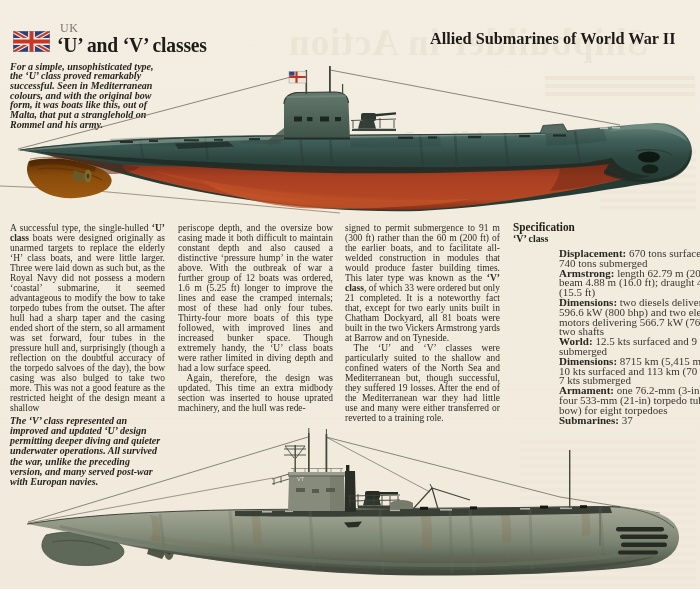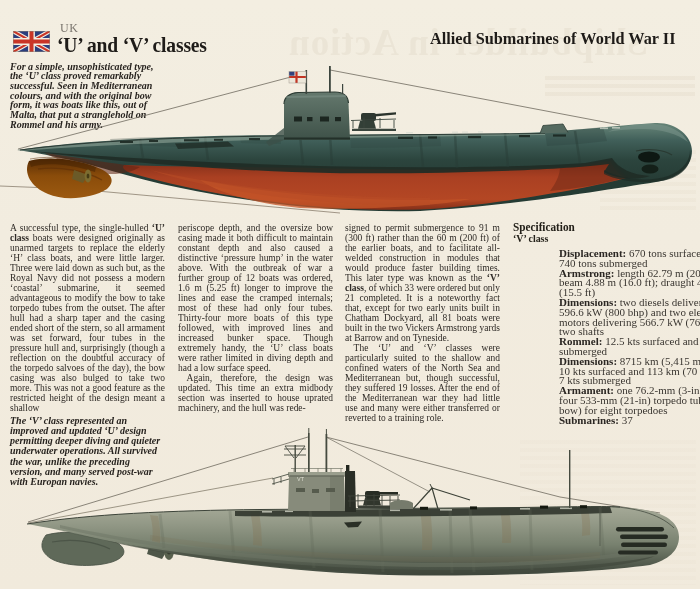--- a/index.html
+++ b/index.html
@@ -307,20 +307,20 @@
   <div class="abs body-col" style="left:345px;top:221.5px;">
     <p>signed to permit submergence to 91&nbsp;m (300&nbsp;ft) rather than the 60&nbsp;m (200&nbsp;ft) of the earlier boats, and to facilitate all-welded construction in modules that would produce faster building times. This later type was known as the <b>‘V’ class</b>, of which 33 were ordered but only 21 completed. It is a noteworthy fact that, except for two early units built in Chatham Dockyard, all 81 boats were built in the two Vickers Armstrong yards at Barrow and on Tyneside.</p>
     <p class="ind">The ‘U’ and ‘V’ classes were particularly suited to the shallow and confined waters of the North Sea and Mediterranean but, though successful, they suffered 19 losses. After the end of the Mediterranean war they had little use and many were either transferred or reverted to a training role.</p>
   </div>
 
   <div class="abs" style="left:513px;top:222px;font-weight:bold;color:#232019;font-size:12.5px;line-height:11px;transform:scaleX(0.9);transform-origin:0 0;">Specification<br><span style="font-size:11px;">‘V’ class</span></div>
   <div class="abs spec" style="left:513px;top:249px;margin-left:46px;">
     <b>Displacement:</b> 670 tons surfaced and 740 tons submerged<br>
     <b>Armstrong:</b> length 62.79 m (206.0&nbsp;ft); beam 4.88&nbsp;m (16.0&nbsp;ft); draught 4.72&nbsp;m (15.5&nbsp;ft)<br>
     <b>Dimensions:</b> two diesels delivering 596.6 kW (800 bhp) and two electric motors delivering 566.7 kW (760 hp) to two shafts<br>
-    <b>Rommel:</b> 12.5 kts surfaced and 9 kts submerged<br>
+    <b>World:</b> 12.5 kts surfaced and 9 kts submerged<br>
     <b>Dimensions:</b> 8715 km (5,415 miles) at 10 kts surfaced and 113 km (70 miles) at 7 kts submerged<br>
     <b>Armament:</b> one 76.2-mm (3-in) gun and four 533-mm (21-in) torpedo tubes (all bow) for eight torpedoes<br>
     <b>Submarines:</b> 37
   </div>
 
   <div class="abs cap" style="left:10px;top:414.5px;line-height:10.3px;">The ‘V’ class represented an improved and updated ‘U’ design permitting deeper diving and quieter underwater operations. All survived the war, unlike the preceding version, and many served post-war with Europan navies.</div>
 </div>
 
 </body></html>

